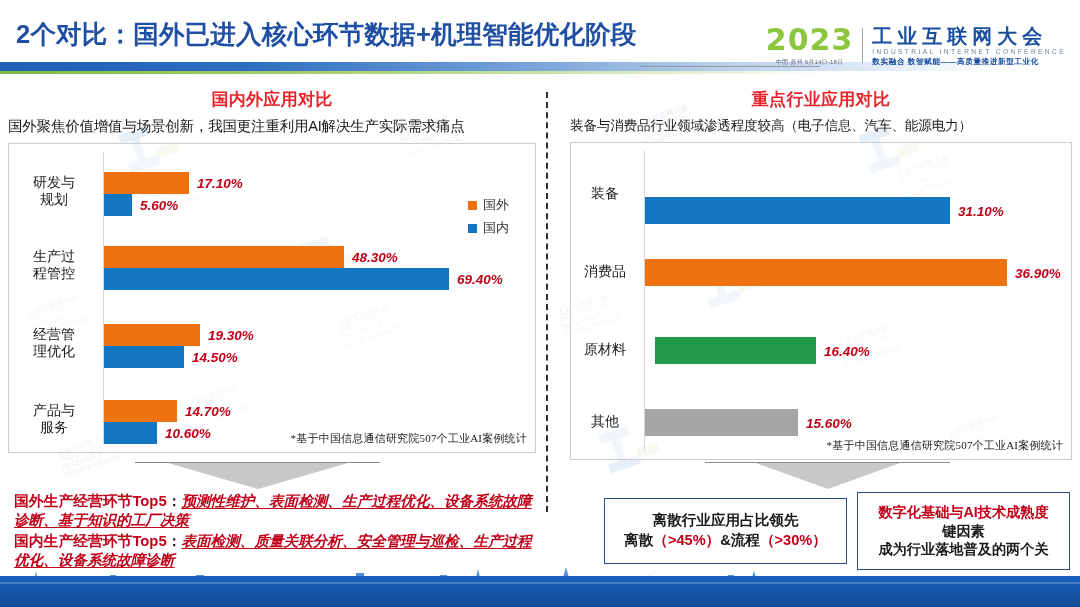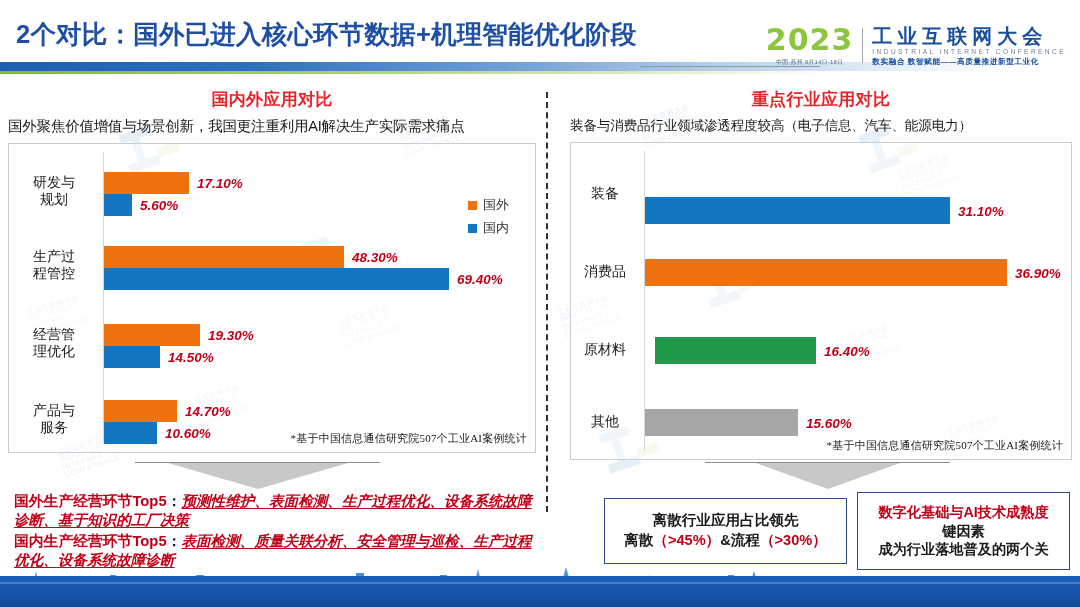--- a/index.html
+++ b/index.html
@@ -400,21 +400,21 @@
     </div>
 
     <div class="cat" style="left:95px; top:180px; width:1px;">
       <div class="cat-label" style="top:2px;">
         <div>经营管</div>
         <div>理优化</div>
       </div>
       <div class="bar orange" style="top:0;  width:96px;">
         <span class="bar-val">19.30%</span>
       </div>
-      <div class="bar blue" style="top:22px; width:56px;">
+      <div class="bar blue" style="top:22px; width:80px;">
         <span class="bar-val">14.50%</span>
       </div>
     </div>
 
     <div class="cat" style="left:95px; top:256px; width:1px;">
       <div class="cat-label" style="top:2px;">
         <div>产品与</div>
         <div>服务</div>
       </div>
       <div class="bar orange" style="top:0;  width:73px;">

